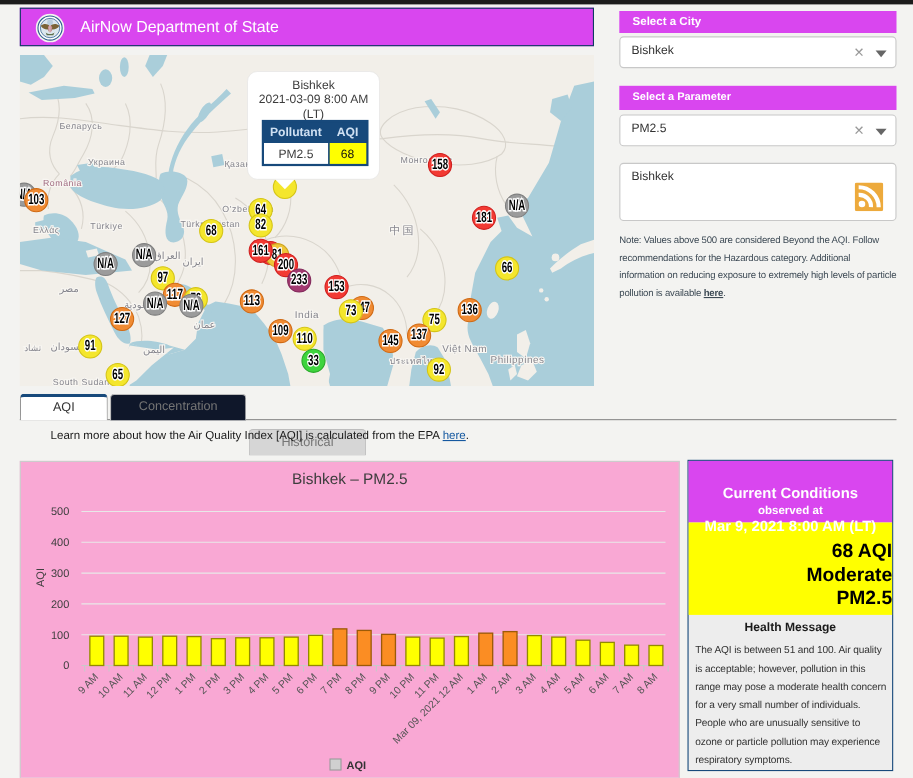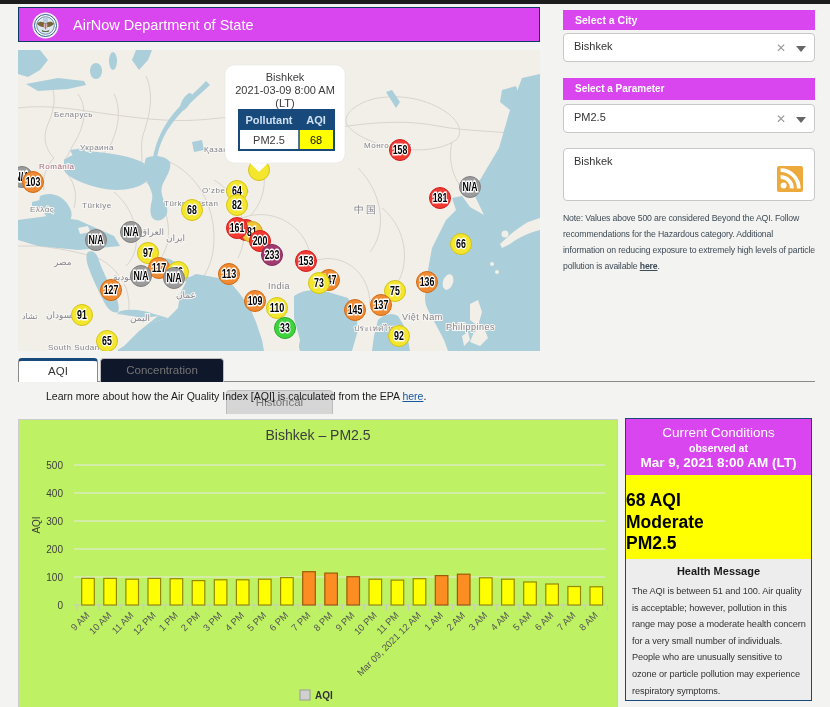--- a/index.html
+++ b/index.html
@@ -286,21 +286,21 @@
 </svg>
 </div>
 
 <div class="abs" style="left:18px;top:358px;width:797px;height:24px;border-bottom:1px solid #8a8a8a;box-sizing:border-box;">
   <div class="abs" style="left:0;top:0;width:80px;height:24px;background:#fff;border:1px solid #8a8a8a;border-top:3px solid #17497b;border-bottom:none;border-radius:4px 4px 0 0;box-sizing:border-box;text-align:center;font-size:11.5px;color:#333;line-height:20px;">AQI</div>
   <div class="abs" style="left:82px;top:0;width:124px;height:24px;background:#0f172a;border:1px solid #bdbdbd;border-bottom:none;border-radius:4px 4px 0 0;box-sizing:border-box;text-align:center;font-size:11.5px;color:#757575;line-height:22px;">Concentration</div>
   <div class="abs" style="left:208px;top:0;width:107px;height:24px;background:#d6d6d6;border:1px solid #bdbdbd;border-bottom:none;border-radius:4px 4px 0 0;box-sizing:border-box;text-align:center;font-size:11.5px;color:#757575;line-height:22px;margin-top:32px;">Historical</div>
 </div>
 <div class="abs" style="left:18px;top:390px;font-size:10.5px;color:#1a1a1a;padding-left:28px;">Learn more about how the Air Quality Index [AQI] is calculated from the EPA <a style="color:#1558a0;text-decoration:underline;">here</a>.</div>
 
-<div class="abs" style="left:18px;top:419px;width:600px;height:289px;background:#bef264;border:1px solid #ccc;box-sizing:border-box;">
+<div class="abs" style="left:18px;top:419px;width:600px;height:289px;background:#f9a8d4;border:1px solid #ccc;box-sizing:border-box;">
 <svg width="598" height="287" viewBox="0 0 598 287">
 <text x="299" y="20" text-anchor="middle" font-size="14" fill="#3d3d3d">Bishkek – PM2.5</text>
 <line x1="55" y1="45.0" x2="586" y2="45.0" stroke="#e8e8e8" stroke-width="1"></line>
 <text x="44" y="48.5" text-anchor="end" font-size="10" fill="#404040">500</text>
 <line x1="55" y1="73.0" x2="586" y2="73.0" stroke="#e8e8e8" stroke-width="1"></line>
 <text x="44" y="76.5" text-anchor="end" font-size="10" fill="#404040">400</text>
 <line x1="55" y1="101.0" x2="586" y2="101.0" stroke="#e8e8e8" stroke-width="1"></line>
 <text x="44" y="104.5" text-anchor="end" font-size="10" fill="#404040">300</text>
 <line x1="55" y1="129.0" x2="586" y2="129.0" stroke="#e8e8e8" stroke-width="1"></line>
 <text x="44" y="132.5" text-anchor="end" font-size="10" fill="#404040">200</text>
@@ -417,25 +417,25 @@
 
 <div class="abs" style="left:563px;top:211px;width:270px;font-size:8.7px;letter-spacing:-0.15px;line-height:15.9px;color:#3d4a55;white-space:nowrap;">
 Note: Values above 500 are considered Beyond the AQI. Follow<br>
 recommendations for the Hazardous category. Additional<br>
 information on reducing exposure to extremely high levels of particle<br>
 pollution is available <b style="text-decoration:underline;">here</b>.
 </div>
 
 <div class="abs" style="left:625px;top:418px;width:187px;height:283px;background:#ededed;border:1px solid #17497b;box-sizing:border-box;">
   <div class="bluebar" style="height:56px;text-align:center;">
-    <div style="font-size:13.5px;font-weight:normal;padding-top:6px;">Current Conditions</div>
+    <div style="font-size:13.5px;font-weight:bold;padding-top:22px;">Current Conditions</div>
     <div style="font-size:10.5px;font-weight:bold;padding-top:2px;">observed at</div>
     <div style="font-size:13.5px;font-weight:bold;padding-top:1px;">Mar 9, 2021 8:00 AM (LT)</div>
   </div>
-  <div style="height:84px;background:#ffff00;text-align:left;color:#000;font-weight:bold;font-size:17.5px;line-height:21.5px;padding-top:15px;box-sizing:border-box;">68 AQI<br>Moderate<br>PM2.5</div>
+  <div style="height:84px;background:#ffff00;text-align:right;color:#000;font-weight:bold;font-size:17.5px;line-height:21.5px;padding-top:15px;box-sizing:border-box;">68 AQI<br>Moderate<br>PM2.5</div>
   <div style="text-align:center;font-size:11px;font-weight:bold;color:#1a1a1a;padding-top:6px;">Health Message</div>
   <div style="font-size:9.2px;line-height:16.6px;color:#333;padding:6px 0 0 6px;white-space:nowrap;letter-spacing:-0.1px;">
 The AQI is between 51 and 100. Air quality<br>
 is acceptable; however, pollution in this<br>
 range may pose a moderate health concern<br>
 for a very small number of individuals.<br>
 People who are unusually sensitive to<br>
 ozone or particle pollution may experience<br>
 respiratory symptoms.
   </div>

